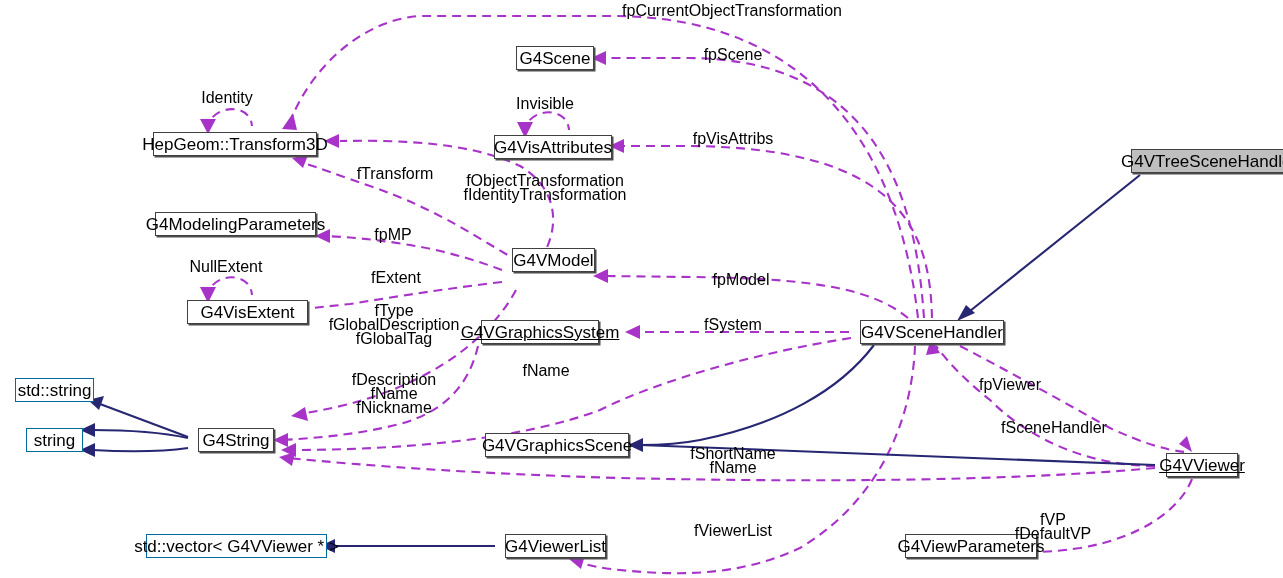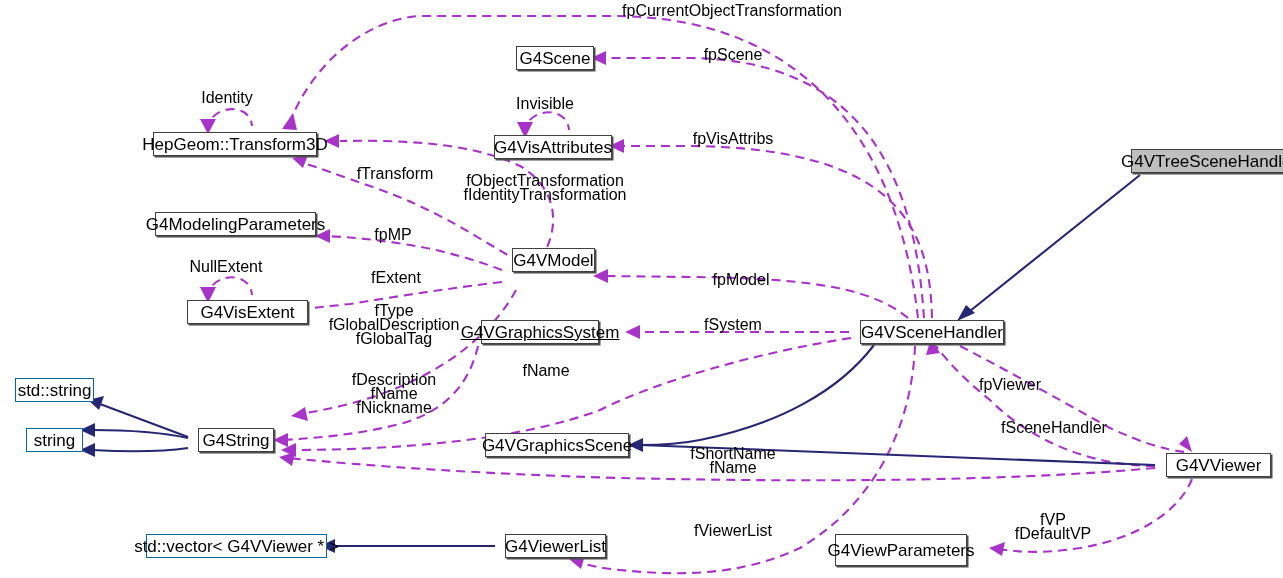--- a/index.html
+++ b/index.html
@@ -230,27 +230,27 @@
   <div class="node" style="left:851px;top:320px;width:144px;height:24px;">G4VSceneHandler</div>
 
   <div class="node plain" style="left:6px;top:378px;width:79px;height:24px;">std::string</div>
 
   <div class="node plain" style="left:17px;top:428px;width:57px;height:24px;">string</div>
 
   <div class="node" style="left:189px;top:428px;width:76px;height:24px;">G4String</div>
 
   <div class="node" style="left:476px;top:433px;width:144px;height:24px;">G4VGraphicsScene</div>
 
-  <div class="node" style="left:1157px;top:453px;width:105px;height:24px;">G4VViewer</div>
+  <div class="node" style="left:1157px;top:453px;width:72px;height:24px;text-decoration:underline;">G4VViewer</div>
 
   <div class="node plain" style="left:137px;top:534px;width:181px;height:24px;">std::vector&lt; G4VViewer * &gt;</div>
 
   <div class="node" style="left:496px;top:534px;width:101px;height:24px;">G4ViewerList</div>
 
-  <div class="node" style="left:826px;top:534px;width:132px;height:32px;">G4ViewParameters</div>
+  <div class="node" style="left:896px;top:534px;width:132px;height:24px;">G4ViewParameters</div>
 
   <div class="edge-label" style="left:732px;top:4px;">fpCurrentObjectTransformation</div>
 
   <div class="edge-label" style="left:733px;top:48px;">fpScene</div>
 
   <div class="edge-label" style="left:227px;top:91px;">Identity</div>
 
   <div class="edge-label" style="left:545px;top:97px;">Invisible</div>
 
   <div class="edge-label" style="left:733px;top:132px;">fpVisAttribs</div>

